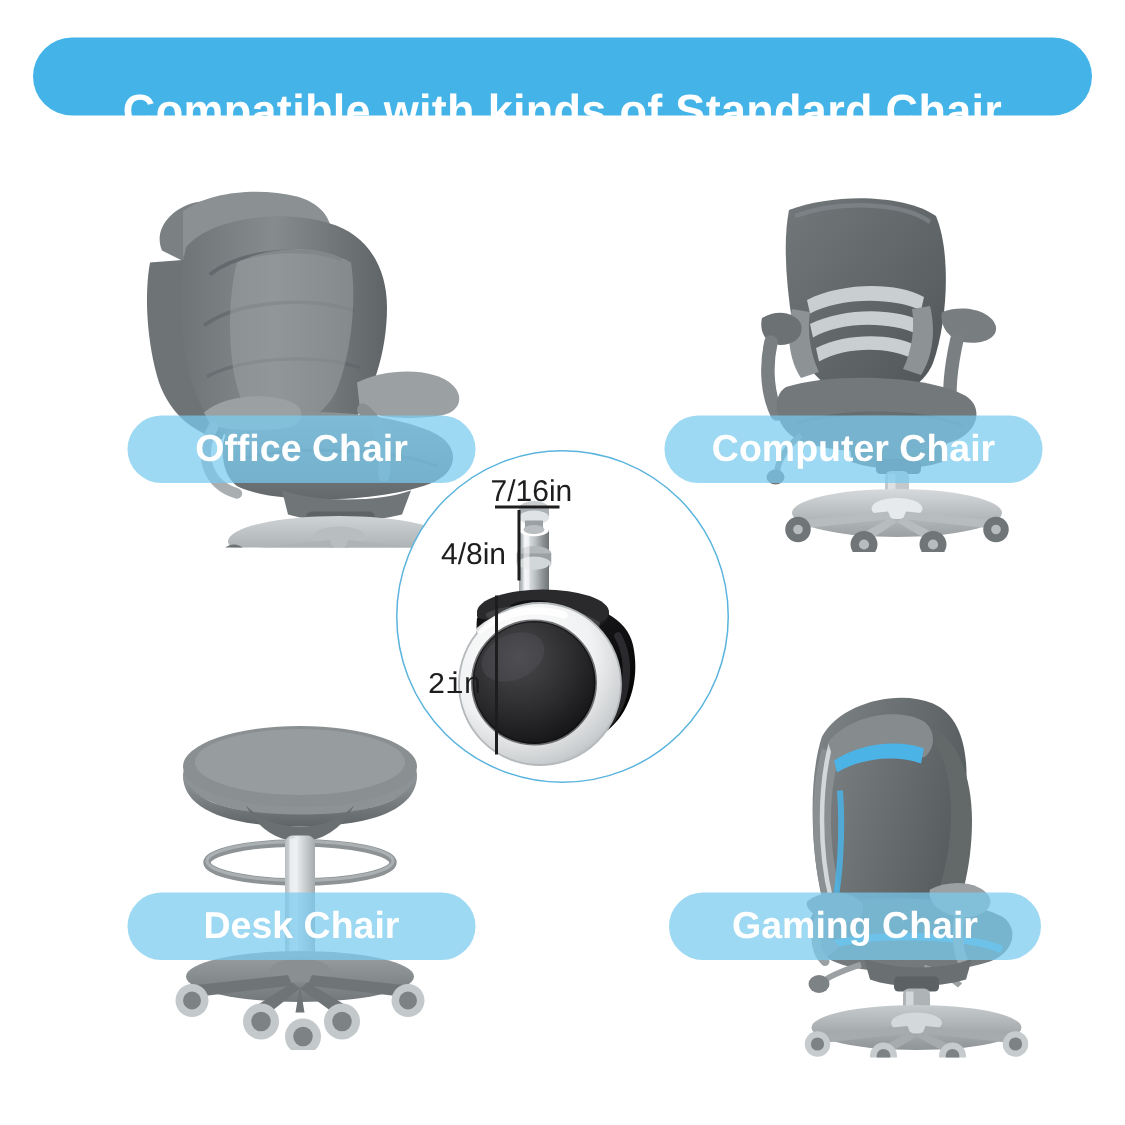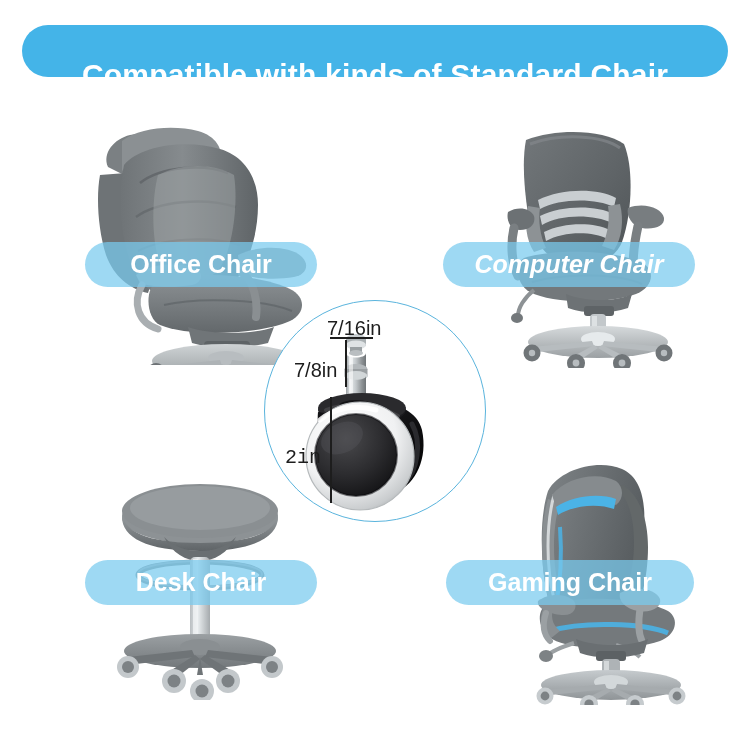--- a/index.html
+++ b/index.html
@@ -47,30 +47,31 @@
   .chair-label {
     position: absolute;
     height: 45px;
     border-radius: 23px;
     background: rgba(120, 203, 238, 0.72);
     display: flex;
     align-items: center;
     justify-content: center;
     box-sizing: border-box;
     z-index: 40;
+    margin-top: 35px;
   }
   .chair-label span {
     color: #ffffff;
     font-size: 25px;
     font-weight: bold;
     white-space: nowrap;
     line-height: 1;
   }
   #label-office   { left: 85px;  top: 242px; width: 232px; }
-  #label-computer { left: 443px; top: 242px; width: 252px; font-style: italic; }
+  #label-computer { left: 443px; top: 242px; width: 252px; }
   #label-desk     { left: 85px;  top: 560px; width: 232px; justify-content: center; }
   #label-gaming   { left: 446px; top: 560px; width: 248px; }
 
   
   .chair-art {
     position: absolute;
     z-index: 10;
   }
   #art-office   { left: 62px;  top: 105px; width: 270px; height: 260px; }
   #art-computer { left: 462px; top: 118px; width: 250px; height: 250px; }
@@ -502,19 +503,19 @@
 
       <circle cx="80" cy="143" r="41" fill="none" stroke="#0a0a0c" stroke-width="2" opacity="0.55"></circle>
 
       <path d="M44 108 C58 96 80 92 100 98" fill="none" stroke="#ffffff" stroke-width="5" opacity="0.85" stroke-linecap="round"></path>
     </svg>
   </div>
 
   <div class="dim-label" id="dim-w-label">7/16in</div>
   <div class="dim-rule" id="dim-w-rule"></div>
 
-  <div class="dim-label" id="dim-h-label">7/8in</div>
+  <div class="dim-label" id="dim-h-label">4/8in</div>
   <div class="dim-rule" id="dim-h-rule"></div>
 
   <div class="dim-label" id="dim-d-label">2in</div>
   <div class="dim-rule" id="dim-d-rule"></div>
 
 </div>
 
 </body></html>

